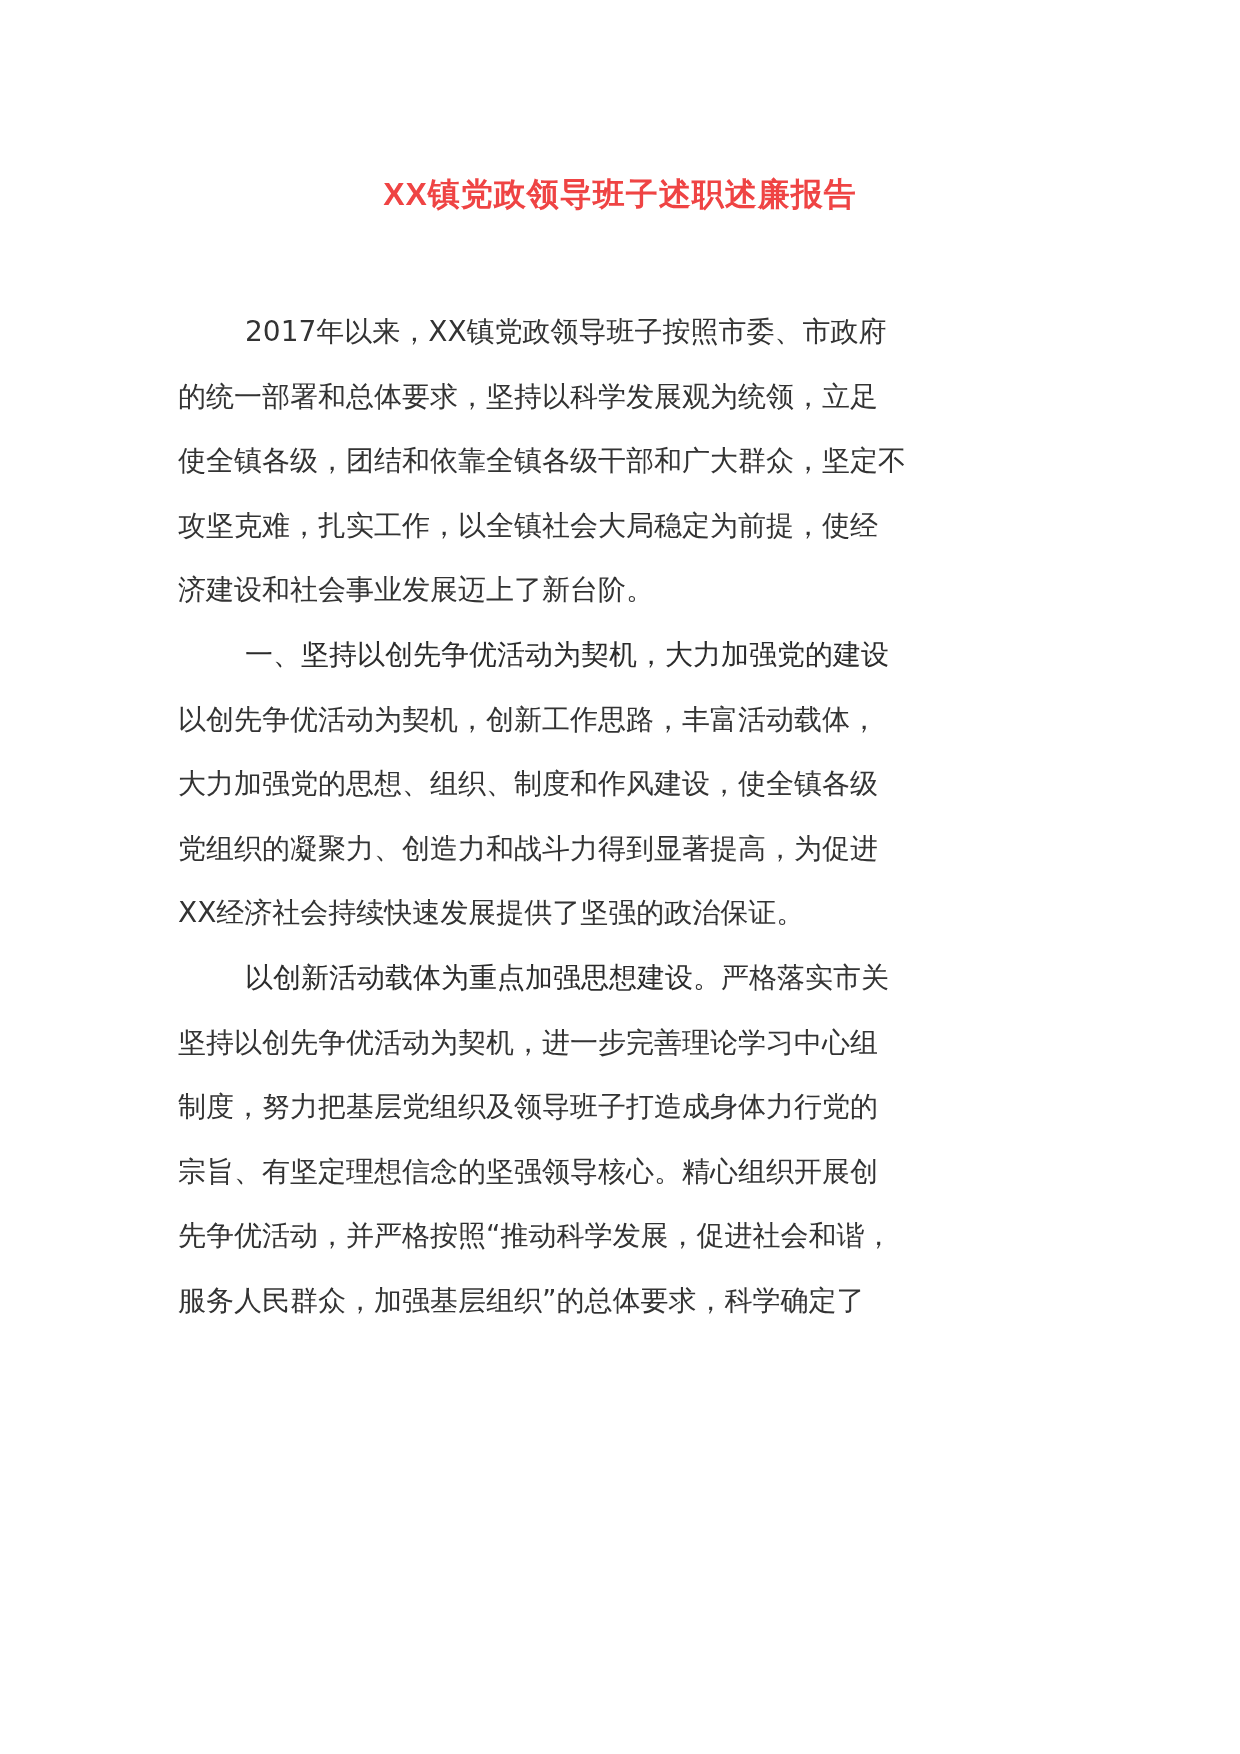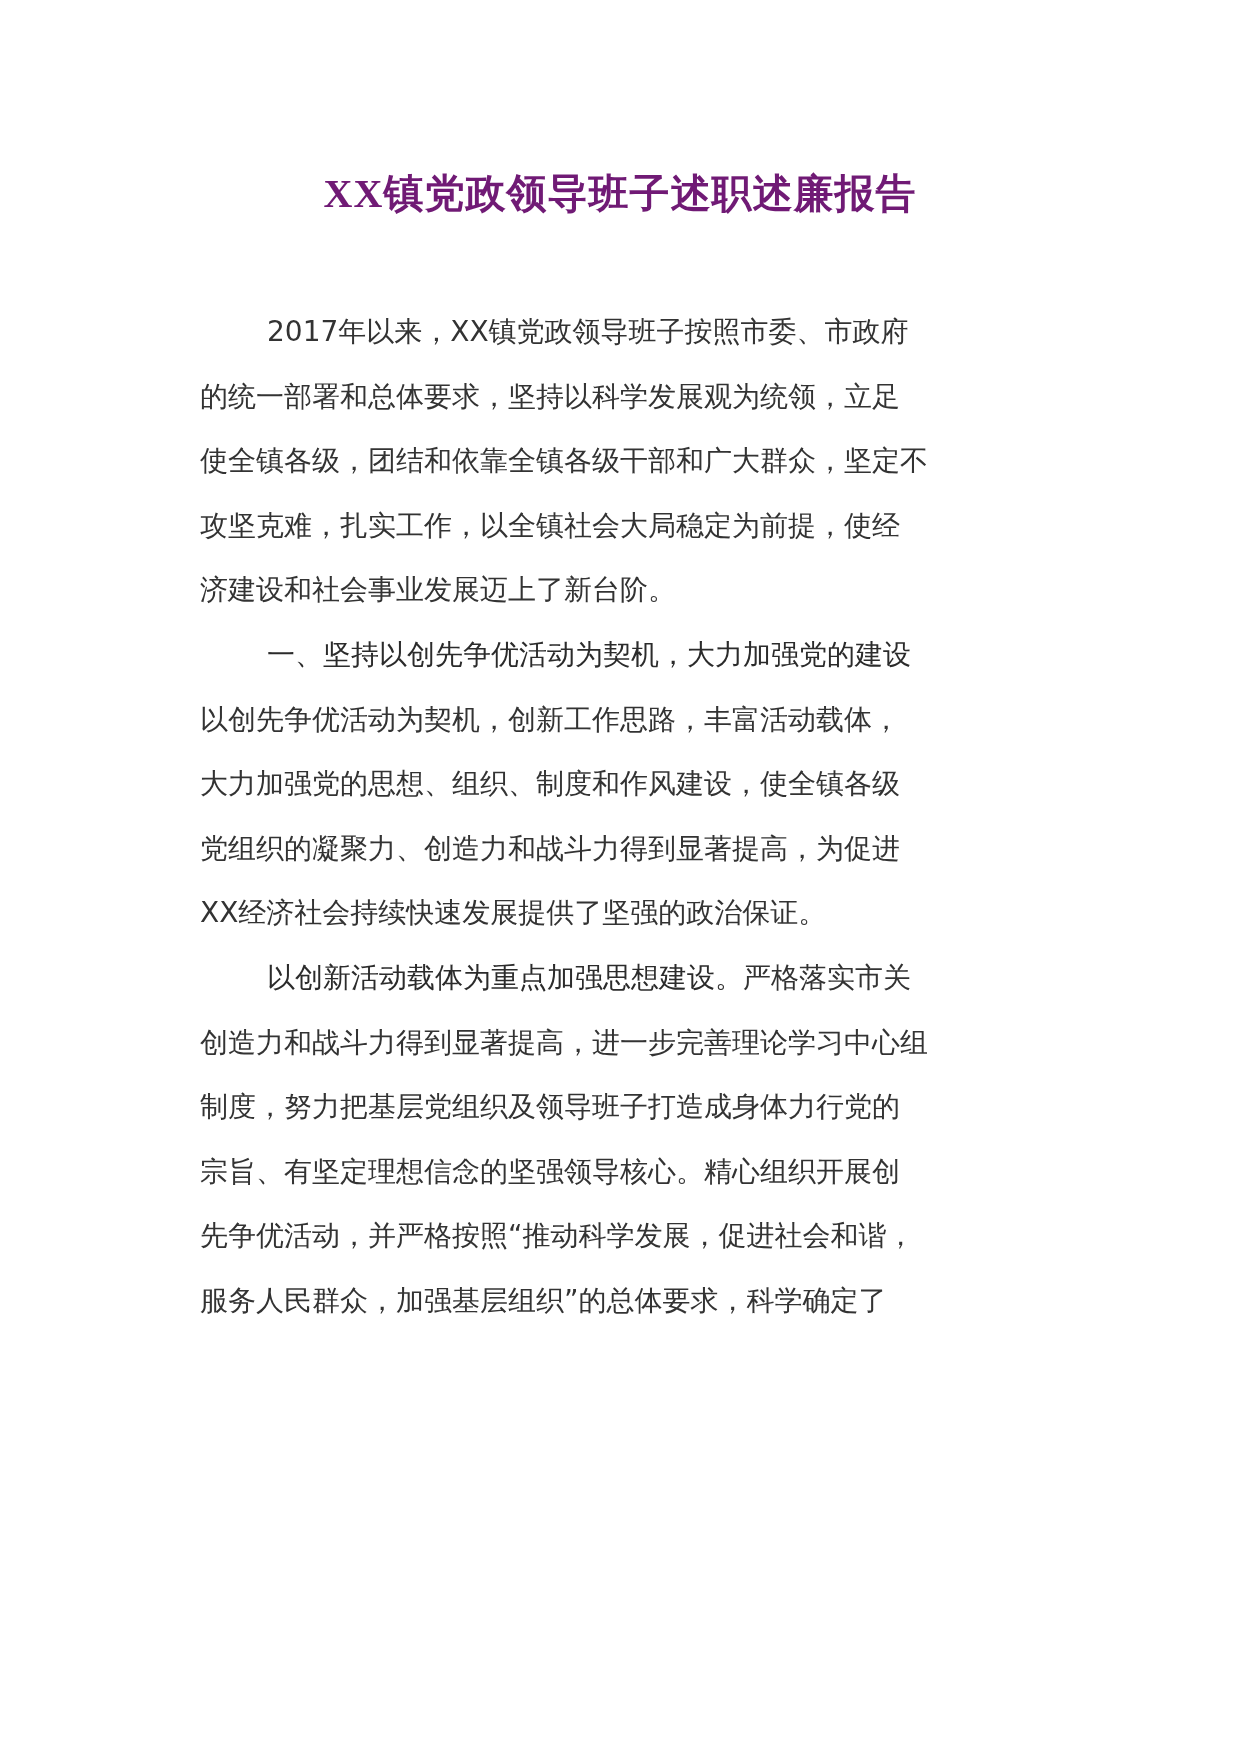--- a/index.html
+++ b/index.html
@@ -22,31 +22,31 @@
       width: 1240px;
       height: 1754px;
       background: #ffffff;
     }
     .title {
       position: absolute;
       left: 0;
       top: 170px;
       width: 1240px;
       text-align: center;
-      font-family: Liberation Serif, serif;
+      font-family: Liberation Sans, sans-serif;
       font-weight: bold;
-      font-size: 40px;
+      font-size: 32px;
       line-height: 48px;
       letter-spacing: 1px;
-      color: #701a75;
+      color: #ef4444;
       margin: 0;
     }
     .body-text {
       position: absolute;
-      left: 200px;
+      left: 178px;
       top: 300px;
       width: 880px;
     }
     .line {
       display: block;
       height: 64.6px;
       font-size: 28px;
       line-height: 64.6px;
       white-space: nowrap;
       color: #333333;
@@ -81,20 +81,20 @@
 
     <div>
       <span class="line">以创先争优活动为契机，创新工作思路，丰富活动载体，</span>
       <span class="line">大力加强党的思想、组织、制度和作风建设，使全镇各级</span>
       <span class="line">党组织的凝聚力、创造力和战斗力得到显著提高，为促进</span>
       <span class="line">XX经济社会持续快速发展提供了坚强的政治保证。</span>
     </div>
 
     <div>
       <span class="line indent"><span class="bold">以创新活动载体为重点加强思想建设。</span><span>严格落实市关</span></span>
-      <span class="line">创造力和战斗力得到显著提高，进一步完善理论学习中心组</span>
+      <span class="line">坚持以创先争优活动为契机，进一步完善理论学习中心组</span>
       <span class="line">制度，努力把基层党组织及领导班子打造成身体力行党的</span>
       <span class="line">宗旨、有坚定理想信念的坚强领导核心。精心组织开展创</span>
       <span class="line">先争优活动，并严格按照“推动科学发展，促进社会和谐，</span>
       <span class="line">服务人民群众，加强基层组织”的总体要求，科学确定了</span>
     </div>
   </div>
 </div>
 
 </body></html>

